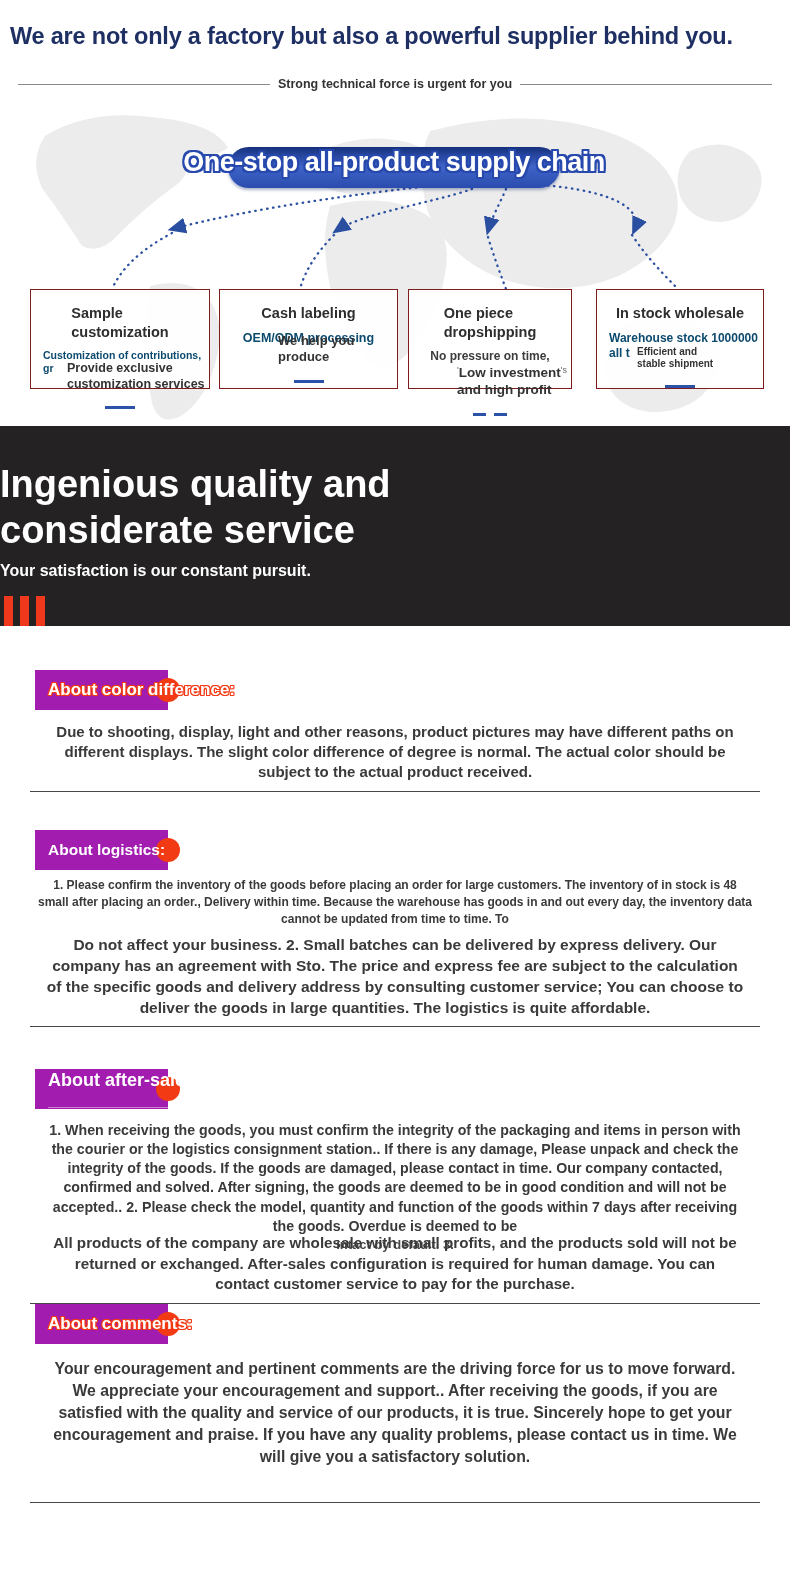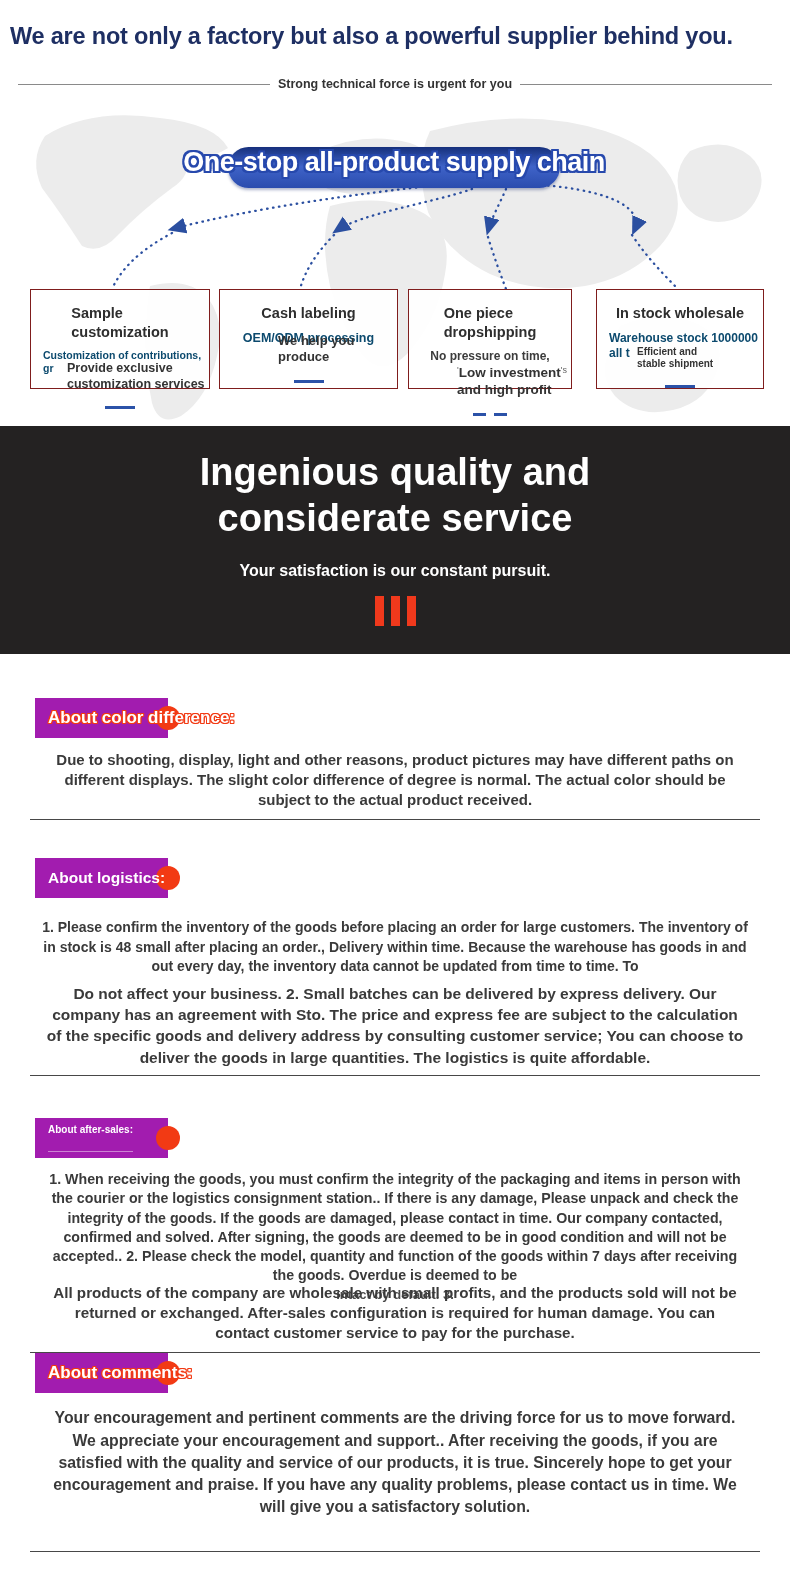--- a/index.html
+++ b/index.html
@@ -35,40 +35,40 @@
   .b3 .line1{font-size:12px;font-weight:600;color:#3c3c3c;}
   .front3{font-size:13.5px;font-weight:bold;color:#333;text-align:left;padding-left:48px;line-height:1.3;}
   .ghost-mark{font-size:9px;color:#666;font-weight:400;vertical-align:4px;}
   .b4 .ghost{font-size:12px;}
   .b4 .front{margin-top:-15px;padding-left:40px;font-size:10px;}
   .u-wrap{margin-top:2px;}
   .u-bar{display:inline-block;width:30px;height:3px;background:#2b52a8;}
   .u-sm{width:13px;margin:0 4px;}
 
   
-  .dark-banner{height:228px;background:#242222;text-align:center;box-sizing:border-box;padding-top:24px;}
+  .dark-banner{height:200px;background:#242222;text-align:left;box-sizing:border-box;padding-top:36px;}
   .db-title{color:#fff;font-size:38px;font-weight:bold;line-height:1.2;white-space:pre-line;letter-spacing:0;}
-  .db-sub{color:#fff;font-size:16px;font-weight:bold;margin-top:20px;}
+  .db-sub{color:#fff;font-size:16px;font-weight:bold;margin-top:8px;}
   .bars{margin-top:16px;}
   .bar{display:inline-block;width:9px;height:30px;background:#f0391c;margin:0 3.5px;}
 
   
   .badge{position:relative;width:133px;height:40px;margin-left:35px;background:#a21caf;
     display:flex;align-items:center;padding-left:13px;box-sizing:border-box;}
   .badge::after{content:"";position:absolute;right:-12px;top:50%;transform:translateY(-50%);
     width:24px;height:24px;border-radius:50%;background:#f23a14;}
   .badge-text{position:relative;z-index:1;color:#fff;font-weight:bold;white-space:nowrap;}
   .badge-lg .badge-text{font-size:17px;
     text-shadow:-1px -1px 0 #f23a14,1px -1px 0 #f23a14,-1px 1px 0 #f23a14,1px 1px 0 #f23a14,
       0 -1px 0 #f23a14,0 1px 0 #f23a14,-1px 0 0 #f23a14,1px 0 0 #f23a14;}
   .badge-md .badge-text{font-size:15.5px;}
-  .badge-sm .badge-text{font-size:10px;border-bottom:1px solid rgba(255,255,255,.45);padding-bottom:16px;}
+  .badge-sm .badge-text{font-size:18px;border-bottom:1px solid rgba(255,255,255,.45);padding-bottom:16px;}
   .para{width:700px;margin:12px auto 0 auto;text-align:center;font-weight:bold;color:#3a3a3a;}
   .p-s1{font-size:15px;line-height:1.33;}
-  .p-s2a{width:714px;font-size:14px;line-height:1.4;margin-top:20px;}
+  .p-s2a{width:714px;font-size:12px;line-height:1.4;margin-top:7px;}
   .p-s2b{font-size:15.5px;line-height:1.37;margin-top:6px;}
   .p-s3a{font-size:14.2px;line-height:1.36;margin-top:12px;}
   .ghost-line{text-align:center;font-size:13px;font-weight:bold;color:#4a4a4a;margin-top:1px;}
   .p-s3b{font-size:15.2px;line-height:1.33;margin-top:-19px;width:690px;}
   .p-s4{font-size:15.8px;line-height:1.4;margin-top:14px;}
   .rule{border:none;border-top:1.5px solid #474747;margin:0 30px;}
   .r1{margin-top:9px;} .r2{margin-top:7px;} .r3{margin-top:9px;} .r4{margin-top:33px;margin-bottom:30px;}
   .s1 .badge{margin-top:44px;} .s2 .badge{margin-top:38px;} .s3 .badge{margin-top:42px;} .s4 .badge{}
 </style>
 </head>

